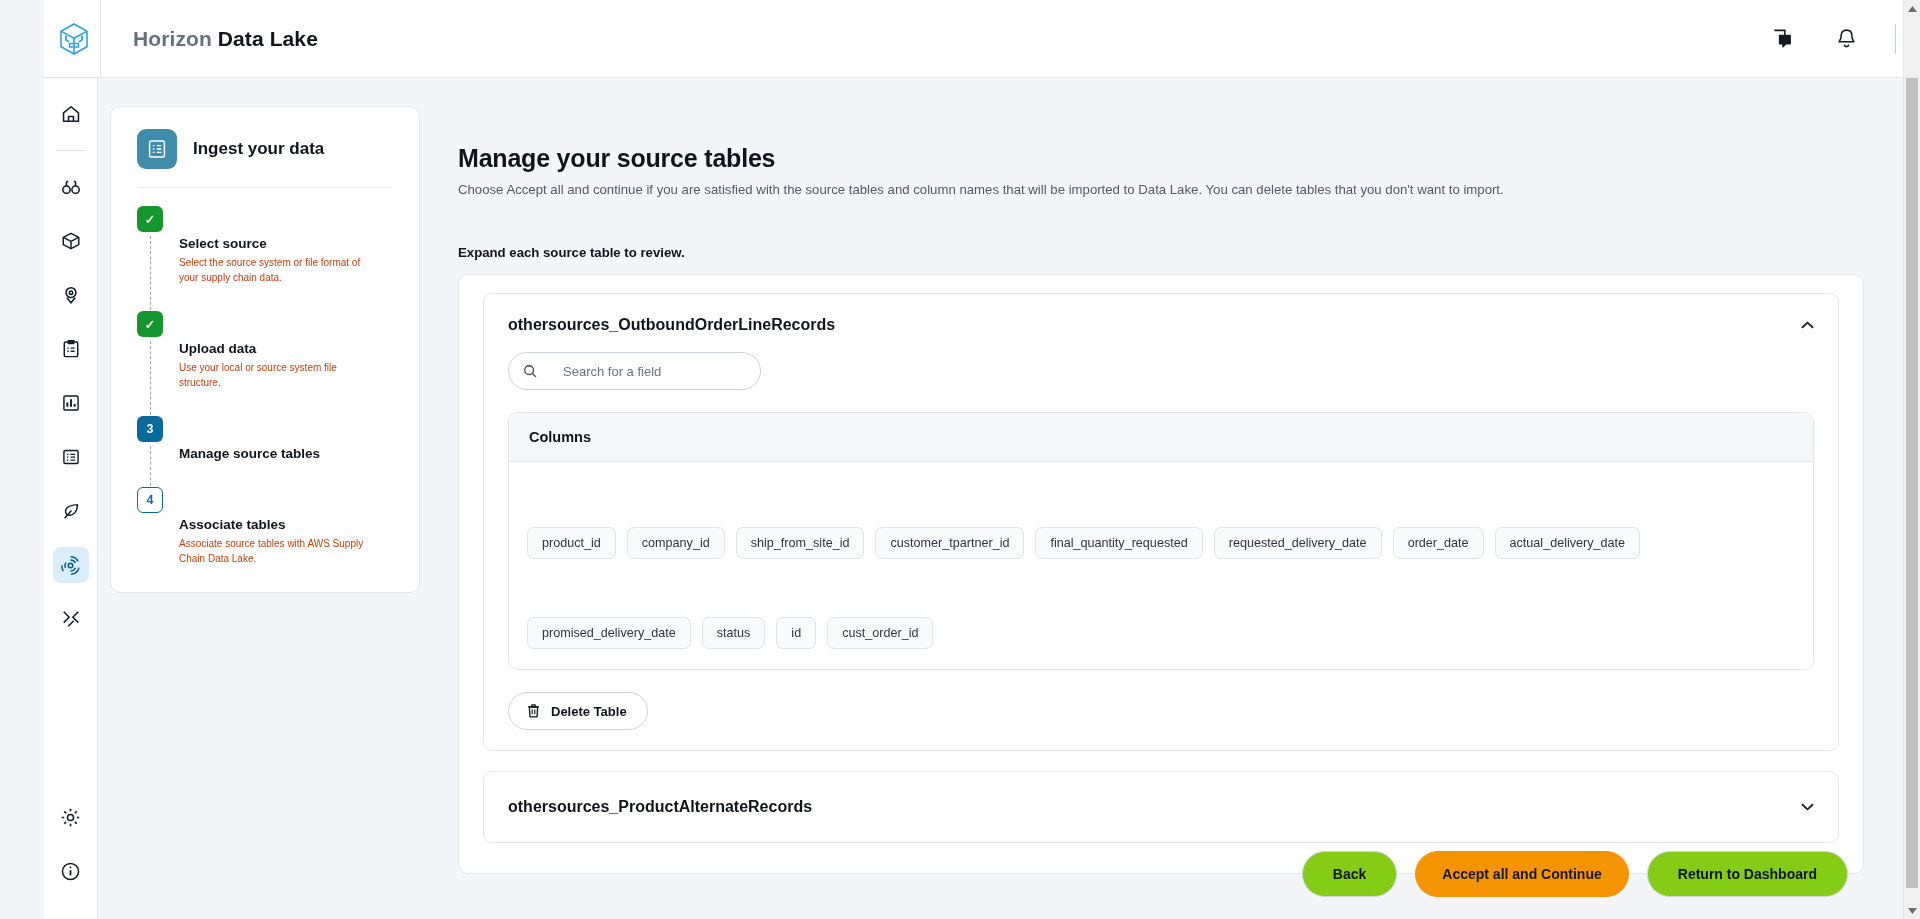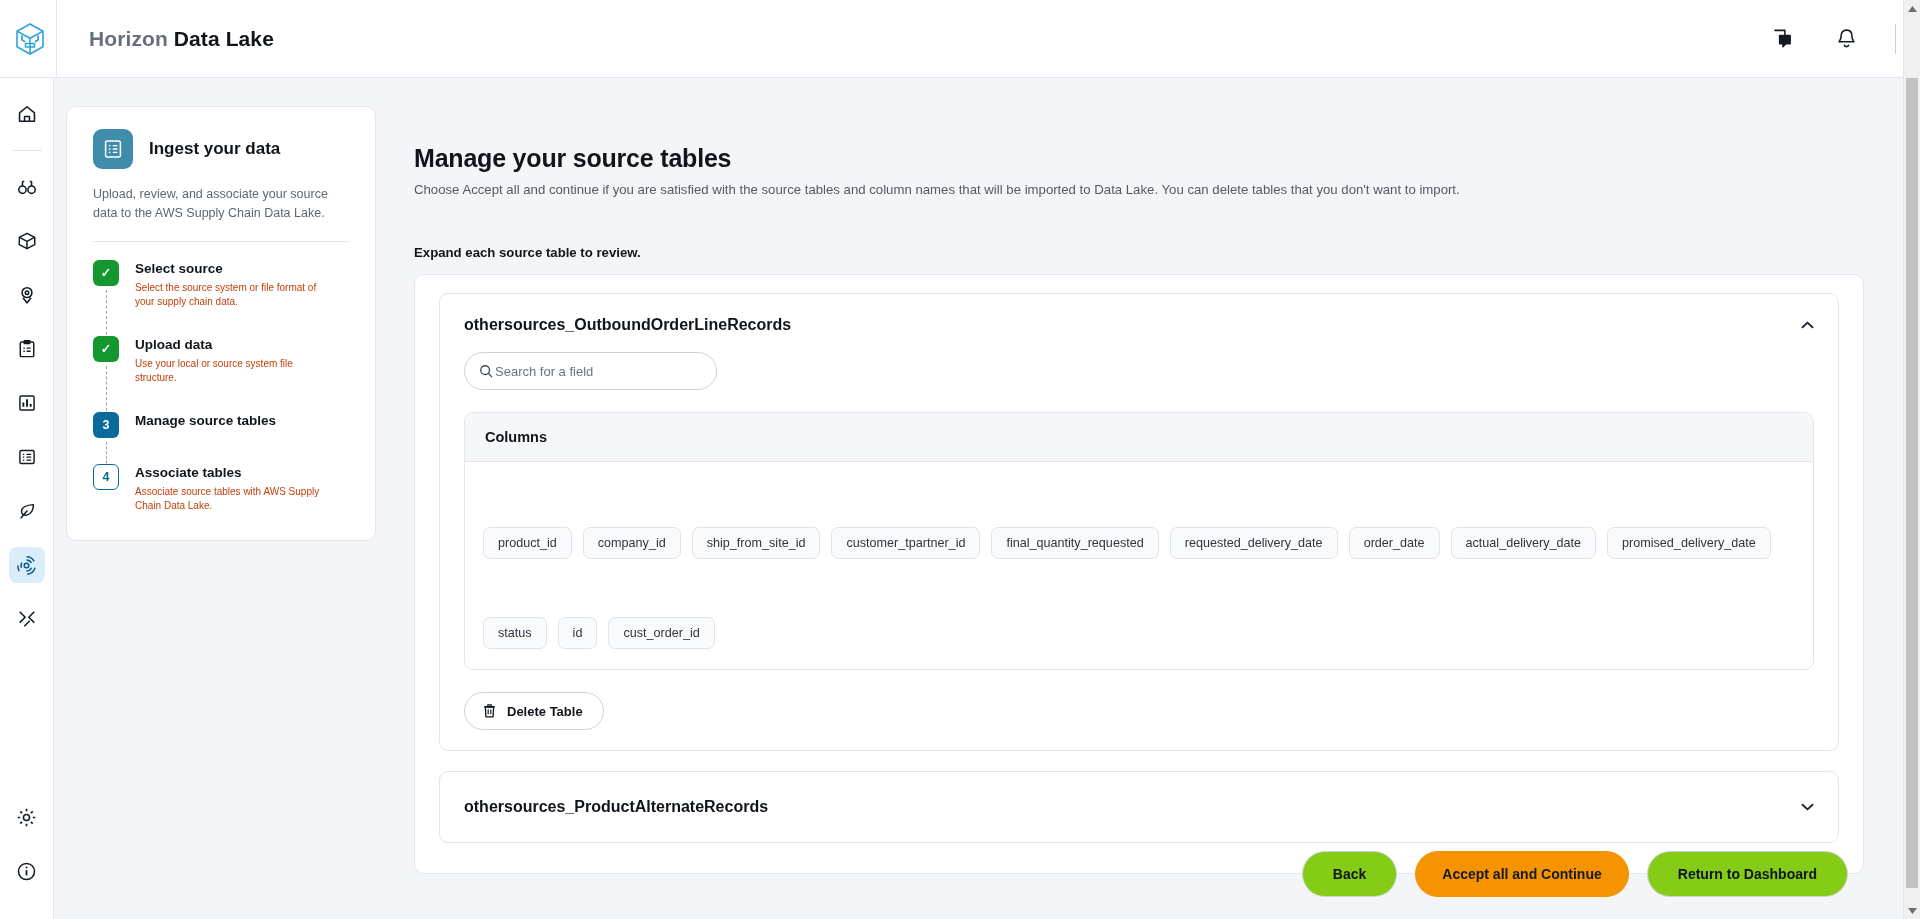--- a/index.html
+++ b/index.html
@@ -7,20 +7,21 @@
     width: 1920px; height: 919px;
     font-family: "Liberation Sans", sans-serif;
     background: #f3f5f8;
     overflow: hidden;
   }
   #app {
     position: relative;
     width: 1920px; height: 919px;
     display: flex;
     flex-direction: column;
+    padding-left: 44px;
   }
 
   
   .topbar {
     height: 78px;
     background: #ffffff;
     border-bottom: 1px solid #e3e6ec;
     display: flex;
     align-items: center;
     flex: 0 0 78px;
@@ -159,21 +160,21 @@
     color: #0a6a9c;
   }
   .step-line {
     position: absolute;
     left: 12.5px; top: 30px; bottom: -4px;
     width: 1px;
     border-left: 1px dashed #9aa3b0;
     z-index: 1;
   }
   .step:last-child .step-line { display: none; }
-  .step-txt { padding-top: 1px; }
+  .step-txt { padding-top: 1px; margin-top: 29px; }
   .step-title { font-size: 13.5px; font-weight: bold; color: #10151c; }
   .step-desc {
     margin-top: 5px;
     font-size: 10px; line-height: 1.45; color: #c2410c;
     max-width: 200px;
   }
 
   
   .main-col {
     flex: 1 1 auto;
@@ -228,21 +229,21 @@
     display: flex; align-items: center;
   }
   .tcard-body { padding: 0 24px 20px 24px; }
 
   .search-box {
     width: 253px; height: 38px;
     border: 1px solid #cdd3dc;
     border-radius: 20px;
     display: flex; align-items: center;
     padding: 0 14px;
-    gap: 2px;
+    gap: 26px;
     background: #fff;
   }
   .search-box input {
     border: 0; outline: 0;
     font-family: inherit;
     font-size: 13px;
     color: #3d4552;
     width: 100%;
     background: transparent;
   }
@@ -474,21 +475,20 @@
       <div class="wizard-card">
         <div class="wiz-head">
           <div class="wiz-head-icon">
             <svg width="22" height="22" viewBox="0 0 22 22" fill="none" stroke="#ffffff" stroke-width="1.5">
               <rect x="3.6" y="3" width="14.8" height="16" rx="1.6"></rect>
               <path d="M6.8 7.6 h1.6 M6.8 11 h1.6 M6.8 14.4 h1.6 M10.8 7.6 h4.6 M10.8 11 h4.6 M10.8 14.4 h4.6" stroke-width="1.3"></path>
             </svg>
           </div>
           <div class="wiz-head-title">Ingest your data</div>
         </div>
-        <div class="wiz-sub">Upload, review, and associate your source data to the AWS Supply Chain Data Lake.</div>
         <div class="wiz-rule"></div>
 
         <div class="steps">
 
           <div class="step">
             <div class="step-line"></div>
             <div class="step-badge done">✓</div>
             <div class="step-txt">
               <div class="step-title">Select source</div>
               <div class="step-desc">Select the source system or file format of your supply chain data.</div>

